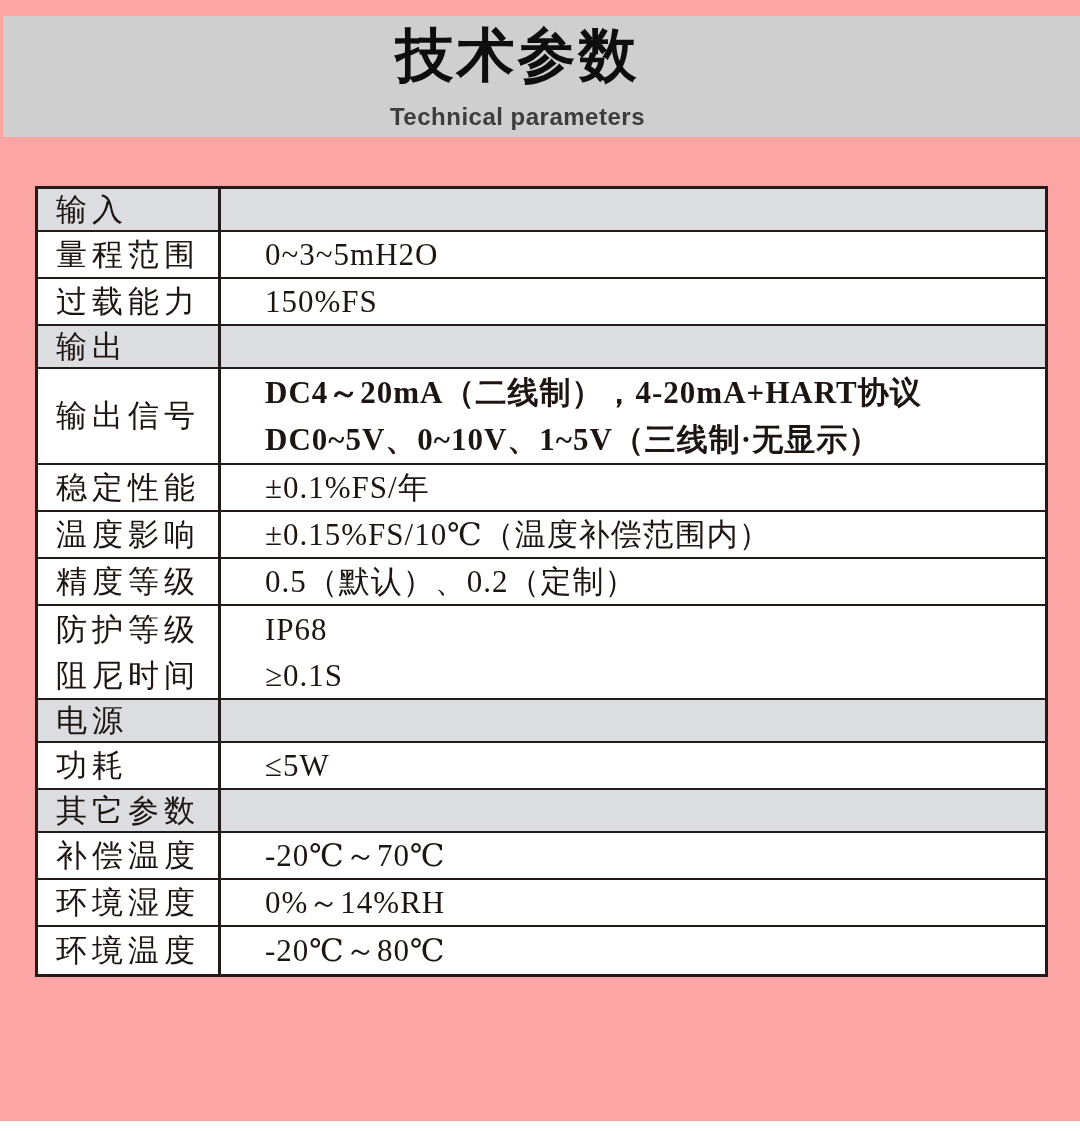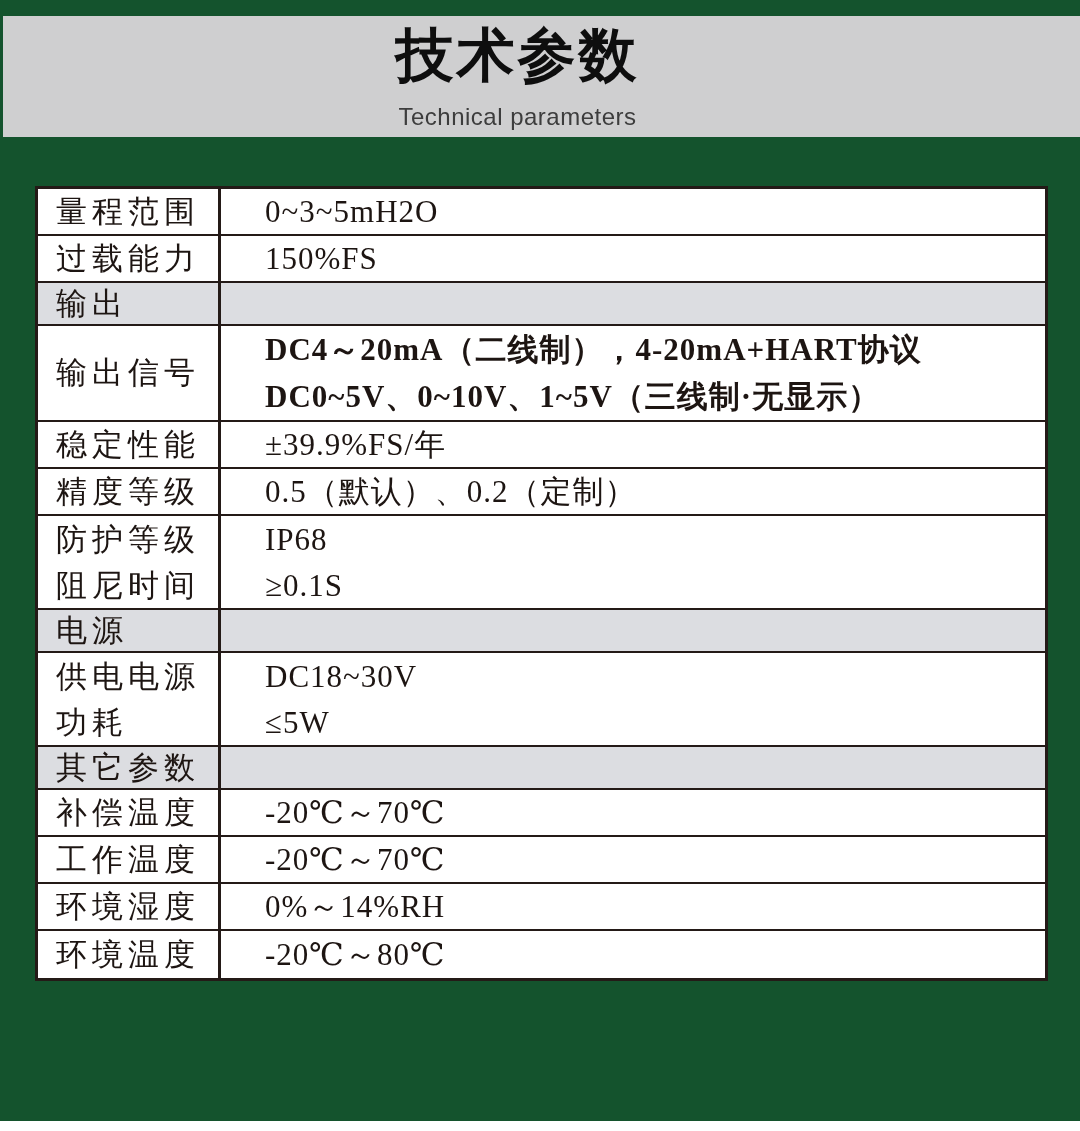--- a/index.html
+++ b/index.html
@@ -8,21 +8,21 @@
     width: 1080px;
     height: 1131px;
     overflow: hidden;
     font-family: "Liberation Serif", "DejaVu Serif", serif;
     color: #1d1512;
   }
   .page {
     position: relative;
     width: 1080px;
     height: 1121px;
-    background: #14532d;
+    background: #fca5a5;
   }
 
   
   .banner {
     position: absolute;
     left: 3px;
     top: 16px;
     width: 1077px;
     height: 121px;
     background: var(--banner-bg, #cfcfd0);
@@ -43,20 +43,21 @@
     letter-spacing: 3px;
     color: #0e0e0e;
   }
   .page-subtitle {
     font-family: "Liberation Sans", "DejaVu Sans", sans-serif;
     font-size: 24px;
     line-height: 26px;
     margin-top: 18px;
     color: #3d3d3d;
     letter-spacing: 0.5px;
+    font-weight: bold;
   }
 
   
   .table-wrap {
     position: absolute;
     left: 35px;
     top: 186px;
   }
   table.spec-table {
     border-collapse: separate;
@@ -105,20 +106,24 @@
     </div>
   </div>
 
   <div class="table-wrap">
     <table class="spec-table">
       <colgroup>
         <col style="width:183px">
         <col>
       </colgroup>
       <tbody>
+          <tr class="section">
+            <td class="label-cell">输入</td>
+            <td class="value-cell"></td>
+          </tr>
           <tr class="data">
             <td class="label-cell">量程范围</td>
             <td class="value-cell">0~3~5mH2O</td>
           </tr>
           <tr class="data">
             <td class="label-cell">过载能力</td>
             <td class="value-cell">150%FS</td>
           </tr>
           <tr class="section">
             <td class="label-cell">输出</td>
@@ -126,56 +131,52 @@
           </tr>
           <tr class="data tall">
             <td class="label-cell">输出信号</td>
             <td class="value-cell">
               <div>DC4～20mA（二线制），4-20mA+HART协议</div>
               <div>DC0~5V、0~10V、1~5V（三线制·无显示）</div>
             </td>
           </tr>
           <tr class="data">
             <td class="label-cell">稳定性能</td>
-            <td class="value-cell">±39.9%FS/年</td>
+            <td class="value-cell">±0.1%FS/年</td>
+          </tr>
+          <tr class="data">
+            <td class="label-cell">温度影响</td>
+            <td class="value-cell">±0.15%FS/10℃（温度补偿范围内）</td>
           </tr>
           <tr class="data">
             <td class="label-cell">精度等级</td>
             <td class="value-cell">0.5（默认）、0.2（定制）</td>
           </tr>
           <tr class="data group-start">
             <td class="label-cell">防护等级</td>
             <td class="value-cell">IP68</td>
           </tr>
           <tr class="data">
             <td class="label-cell">阻尼时间</td>
             <td class="value-cell">≥0.1S</td>
           </tr>
           <tr class="section">
             <td class="label-cell">电源</td>
             <td class="value-cell"></td>
           </tr>
-          <tr class="data group-start">
-            <td class="label-cell">供电电源</td>
-            <td class="value-cell">DC18~30V</td>
-          </tr>
           <tr class="data">
             <td class="label-cell">功耗</td>
             <td class="value-cell">≤5W</td>
           </tr>
           <tr class="section">
             <td class="label-cell">其它参数</td>
             <td class="value-cell"></td>
           </tr>
           <tr class="data">
             <td class="label-cell">补偿温度</td>
-            <td class="value-cell">-20℃～70℃</td>
-          </tr>
-          <tr class="data">
-            <td class="label-cell">工作温度</td>
             <td class="value-cell">-20℃～70℃</td>
           </tr>
           <tr class="data">
             <td class="label-cell">环境湿度</td>
             <td class="value-cell">0%～14%RH</td>
           </tr>
           <tr class="data">
             <td class="label-cell">环境温度</td>
             <td class="value-cell">-20℃～80℃</td>
           </tr>

